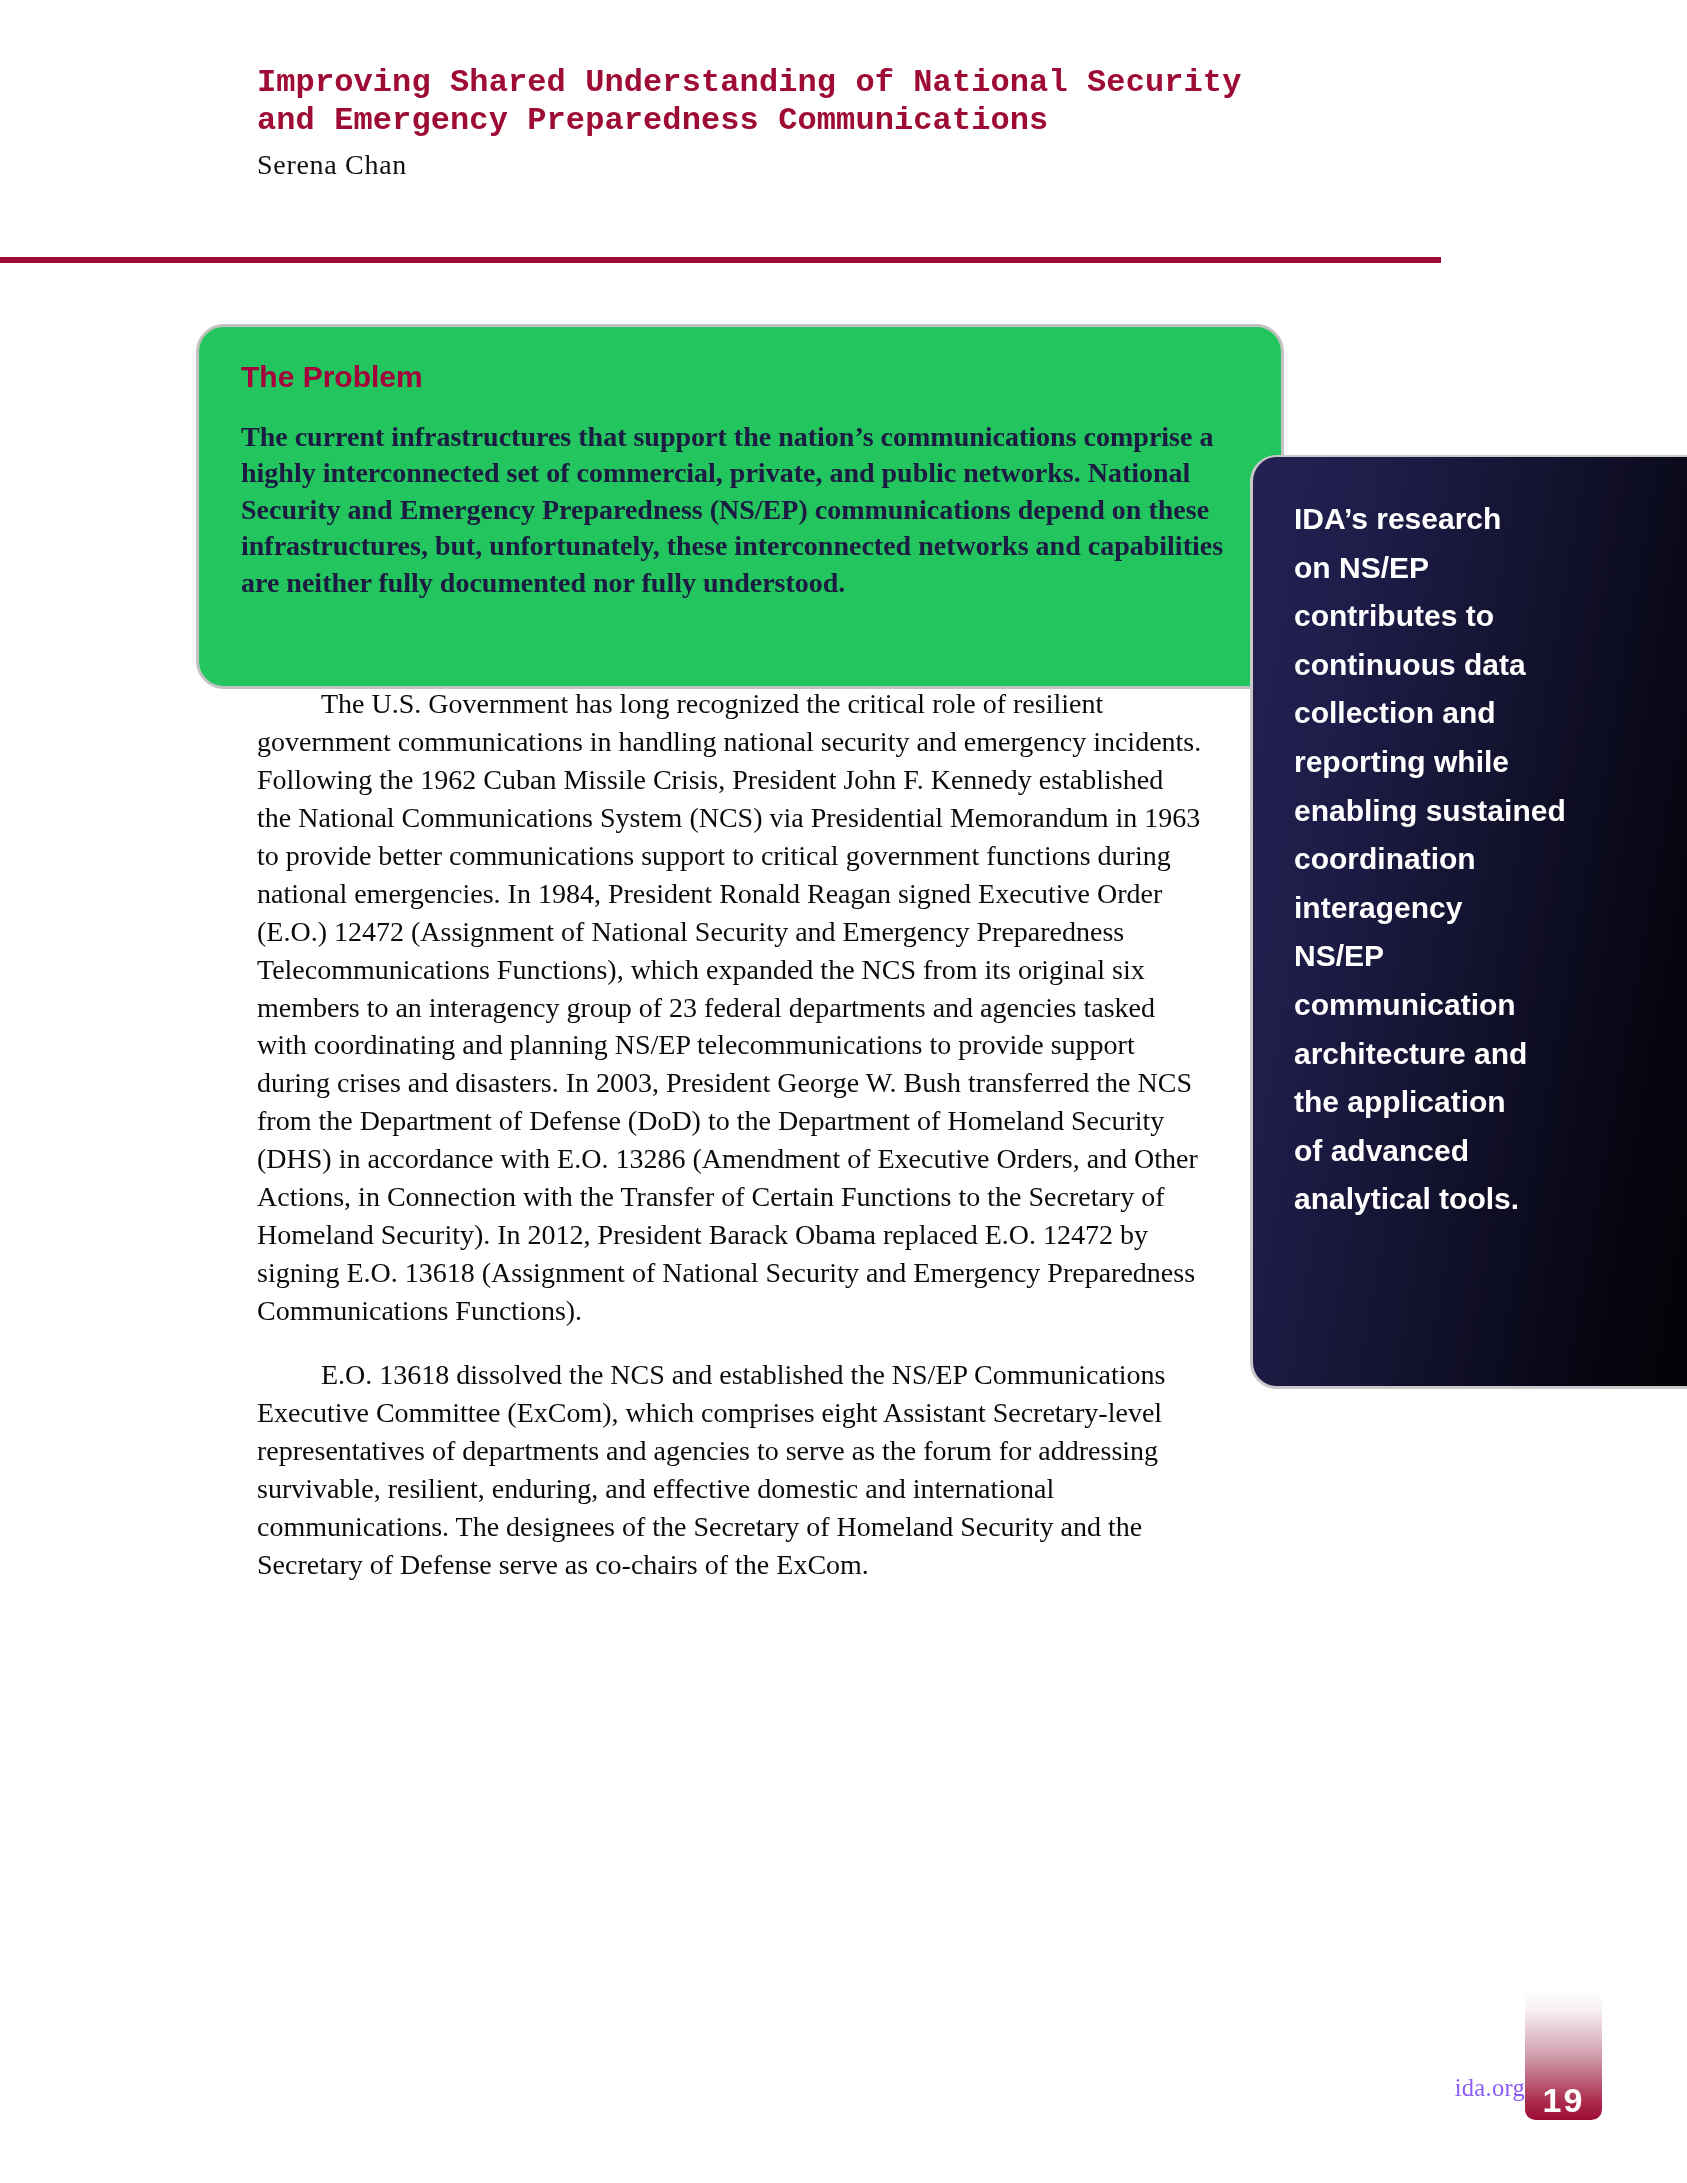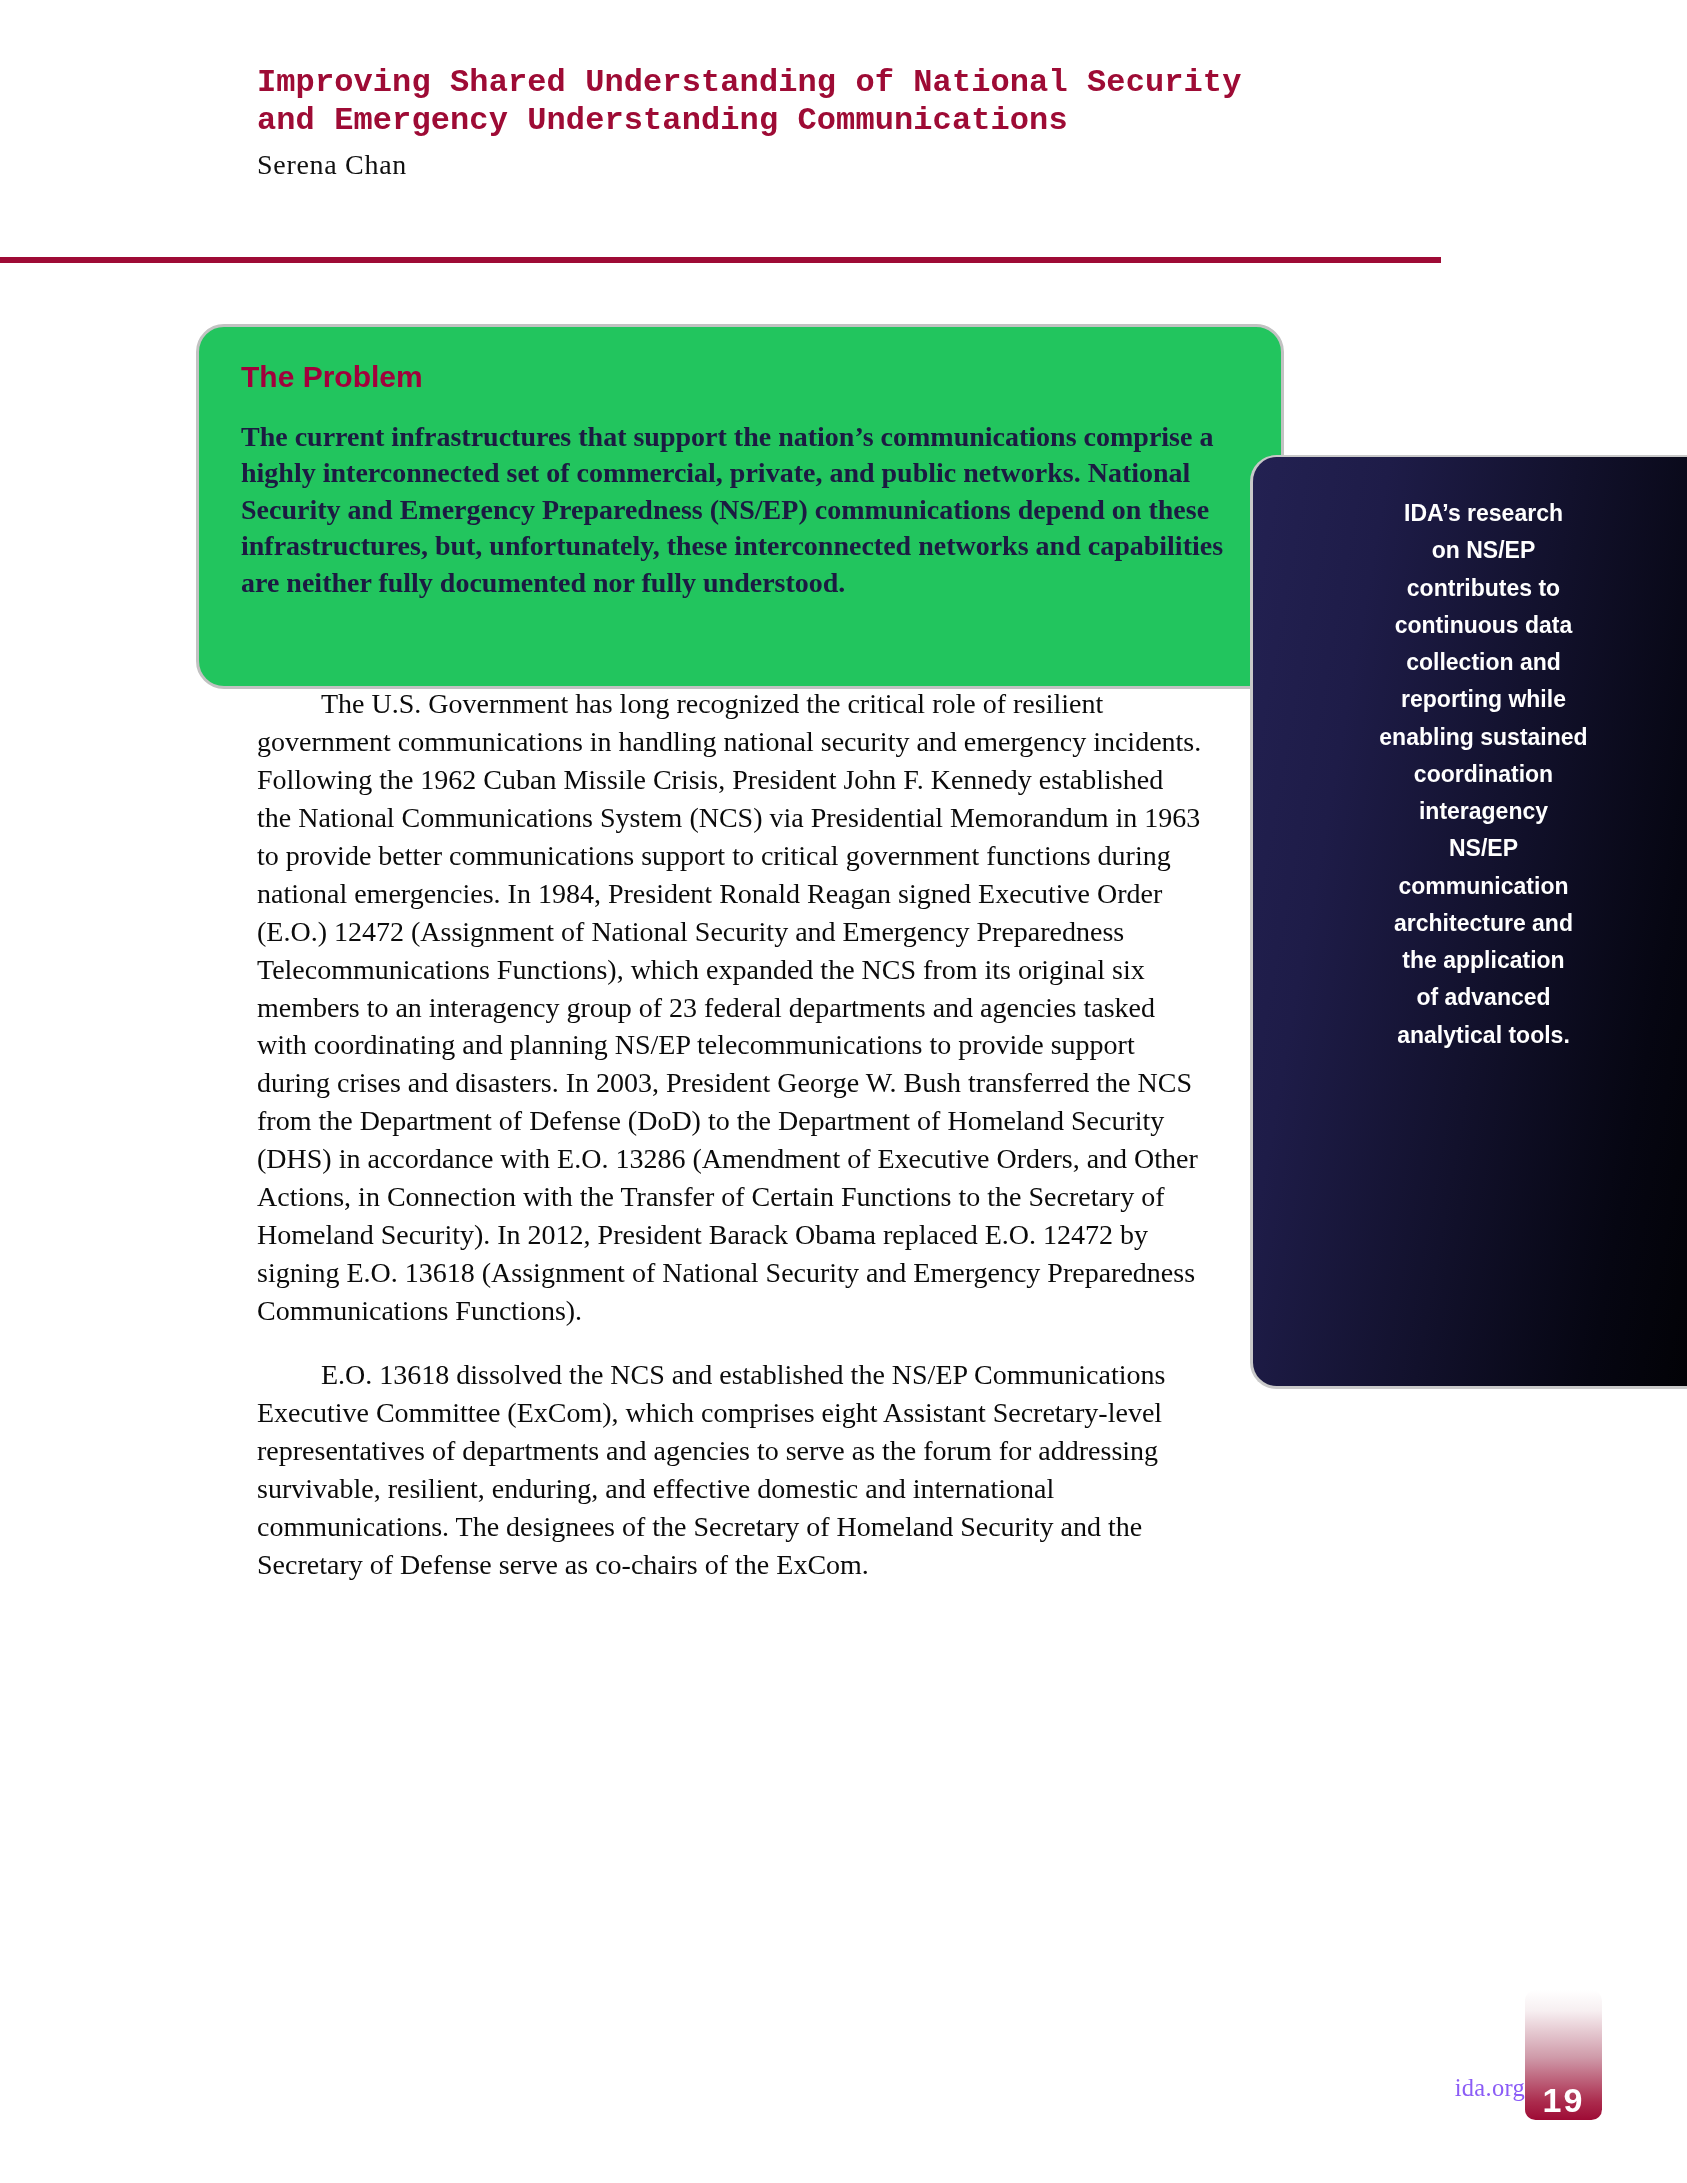--- a/index.html
+++ b/index.html
@@ -104,24 +104,23 @@
     border-left: 3.3px solid #c9c9c9;
     border-top: 2.6px solid #c9c9c9;
     border-bottom: 3.3px solid #c9c9c9;
     padding: 38px 40px 26.5px 41px;
     z-index: 3;
   }
   .quote-text {
     margin: 0;
     font-family: "Liberation Sans", sans-serif;
     font-weight: bold;
-    font-size: 23px;
+    font-size: 30px;
     line-height: 1.62;
     color: #ffffff;
-    text-align: center;
   }
   .quote-text .qline {
     display: block;
     white-space: nowrap;
   }
 
   
   .body-col {
     position: absolute;
     left: 257px;
@@ -172,21 +171,21 @@
   }
 </style>
 </head>
 <body>
 
 <div class="page">
 
   <div class="header">
     <h1 class="article-title">
       <span class="tline">Improving Shared Understanding of National Security</span>
-      <span class="tline">and Emergency Understanding Communications</span>
+      <span class="tline">and Emergency Preparedness Communications</span>
     </h1>
     <div class="article-author">Serena Chan</div>
   </div>
 
   <div class="header-rule"></div>
 
   <div class="problem-box">
     <div class="problem-heading">The Problem</div>
     <p class="problem-text">The current infrastructures that support the nation’s communications comprise a highly interconnected set of commercial, private, and public networks. National Security and Emergency Preparedness (NS/EP) communications depend on these infrastructures, but, unfortunately, these interconnected networks and capabilities are neither fully documented nor fully understood.</p>
   </div>

